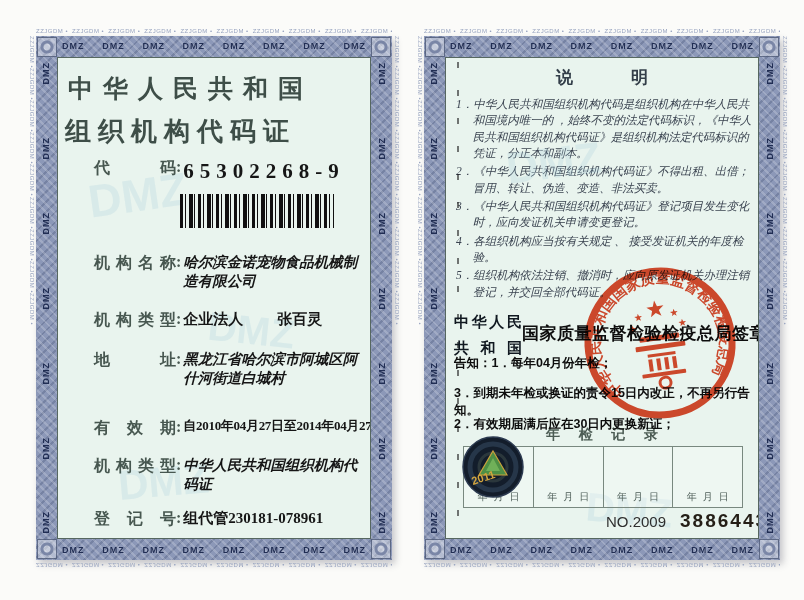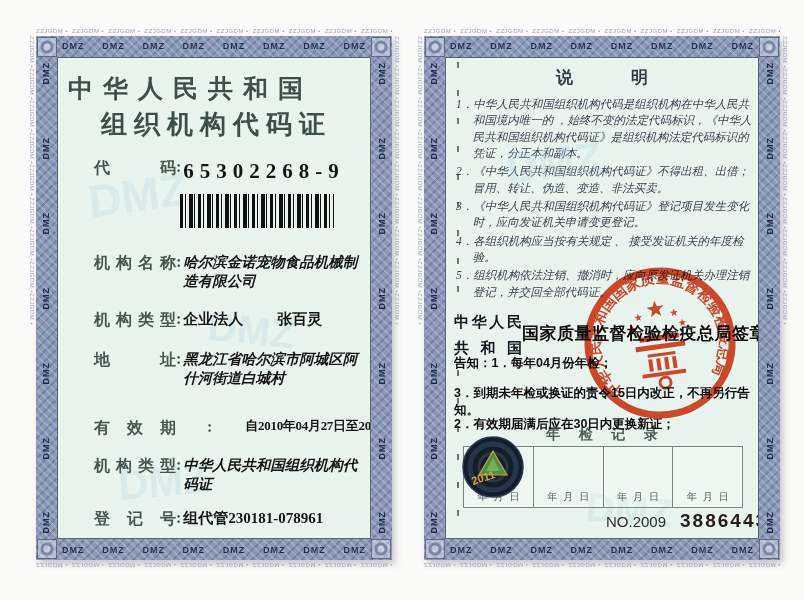--- a/index.html
+++ b/index.html
@@ -47,21 +47,21 @@
   .micro-right{right:-8px;}
 
   
   .inner{position:absolute;inset:21px;background:#e9f4ee;border:1px solid #566760;overflow:hidden;}
   .wm{position:absolute;font-family:"Liberation Sans",sans-serif;font-weight:bold;
     color:rgba(150,195,215,.20);pointer-events:none;}
 
   
   .cert-title{ font-weight:700;color:#3e4e48;}
   .t1{margin-top:14px;font-size:25px;letter-spacing:10px;text-indent:10px;}
-  .t2{margin-top:2px;font-size:26px;letter-spacing:7px;text-indent:7px;padding-left:36px;}
+  .t2{margin-top:9px;font-size:26px;letter-spacing:7px;text-indent:7px;}
   .row{position:absolute;left:36px;right:6px;display:flex;align-items:flex-start;}
   .lbl{display:inline-block;width:82px;text-align:justify;text-align-last:justify;
     font-size:16px;color:#475750;font-weight:700;flex:0 0 82px;}
   .colon{font-size:16px;color:#475750;font-weight:600;margin-right:2px;}
   .val{font-weight:700;color:#161616;line-height:1.3;}
   .code-val{font-size:21px;letter-spacing:6px;}
   .name-val,.addr-val,.issuer-val{font-size:14.5px;font-style:italic;}
   .type-val,.reg-val{font-size:15px;}
   .valid-val{font-size:13px;white-space:nowrap;letter-spacing:-.3px;}
   .gapspan{display:inline-block;width:34px;}
@@ -183,21 +183,21 @@
       <span class="gapspan"></span>
       <span class="val type-val">张百灵</span>
     </div>
 
     <div class="row" style="top:292px;">
       <span class="lbl">地址</span>
       <span class="colon">:</span>
       <span class="val addr-val">黑龙江省哈尔滨市阿城区阿什河街道白城村</span>
     </div>
 
-    <div class="row" style="top:360px;gap:31px;">
+    <div class="row" style="top:360px;">
       <span class="lbl">有效期</span>
       <span class="colon">:</span>
       <span class="val valid-val">自2010年04月27日至2014年04月27日</span>
     </div>
 
     <div class="row" style="top:398px;">
       <span class="lbl">机构类型</span>
       <span class="colon">:</span>
       <span class="val issuer-val">中华人民共和国组织机构代码证</span>
     </div>

